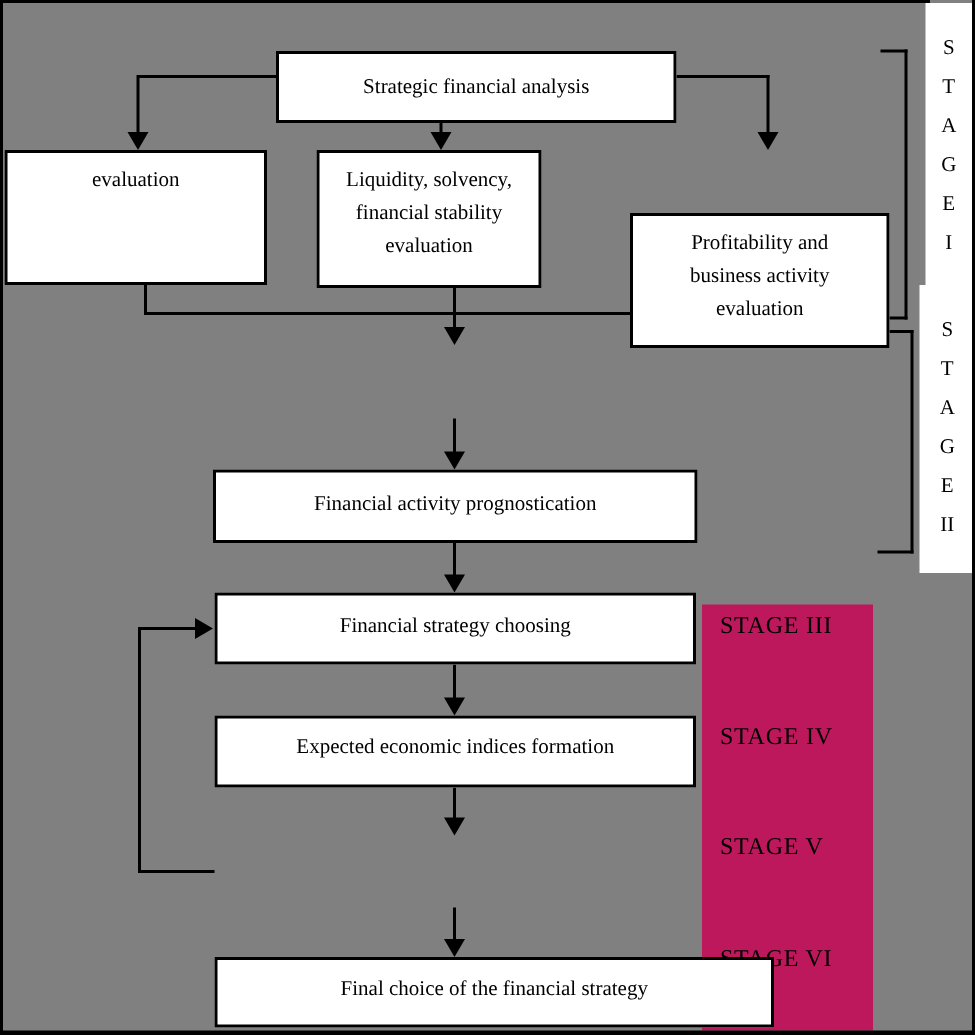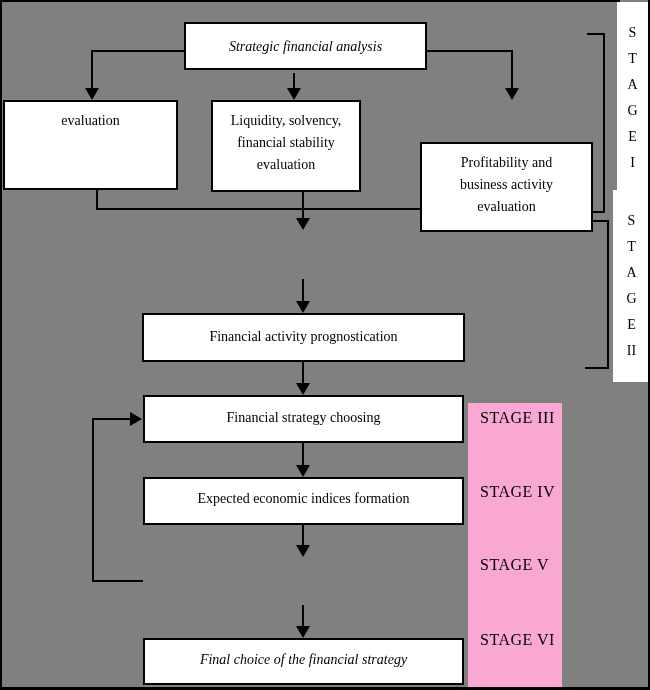--- a/index.html
+++ b/index.html
@@ -25,21 +25,21 @@
   .arrow-right{
     position:absolute;width:0;height:0;
     border-top:7px solid transparent;border-bottom:7px solid transparent;
     border-left:12px solid #000;
   }
   .strip{
     position:absolute;background:#fff;
     display:flex;flex-direction:column;align-items:center;justify-content:center;
     gap:10px;font-size:14px;line-height:16px;
   }
-  .stage-panel{position:absolute;background:#f9a8d4;}
+  .stage-panel{position:absolute;background:#be185d;padding-left:20px;}
   .stage-label{
     position:absolute;left:12px;font-size:16px;line-height:18px;letter-spacing:0.5px;
     white-space:nowrap;
   }
   .borderbar{position:absolute;background:#000;}
 </style>
 </head>
 <body>
 
 <div class="canvas">
@@ -106,21 +106,21 @@
   <div class="arrow-down" style="left:296px;top:545px;"></div>
 
   <div class="line" style="left:302px;top:605px;width:2px;height:22px;"></div>
   <div class="arrow-down" style="left:296px;top:626px;"></div>
 
   <div class="line" style="left:92px;top:580px;width:51px;height:2px;"></div>
   <div class="line" style="left:92px;top:418px;width:2px;height:164px;"></div>
   <div class="line" style="left:92px;top:418px;width:39px;height:2px;"></div>
   <div class="arrow-right" style="left:130px;top:412px;"></div>
 
-  <div class="node center" style="left:184px;top:22px;width:243px;height:48px;font-style:italic;">
+  <div class="node center" style="left:184px;top:34px;width:267px;height:48px;">
     <span>Strategic financial analysis</span>
   </div>
 
   <div class="node topalign" style="left:3px;top:100px;width:175px;height:90px;line-height:22px;">
     <span class="bline">evaluation</span>
   </div>
 
   <div class="node topalign" style="left:211px;top:100px;width:150px;height:92px;line-height:22px;text-align:center;">
     <span class="bline">Liquidity, solvency,</span>
     <span class="bline">financial stability</span>
@@ -140,21 +140,21 @@
 
   <div class="node" style="left:143px;top:395px;width:321px;height:48px;padding-top:10px;">
     <span>Financial strategy choosing</span>
   </div>
 
   <div class="node" style="left:143px;top:477px;width:321px;height:48px;padding-top:9px;">
     <span>Expected economic indices formation</span>
   </div>
 
 
-  <div class="node" style="left:143px;top:638px;width:321px;height:47px;padding-top:9px;font-style:italic;">
+  <div class="node" style="left:143px;top:638px;width:373px;height:47px;padding-top:9px;">
     <span>Final choice of the financial strategy</span>
   </div>
 
   <div class="borderbar" style="left:0;top:0;width:620px;height:2px;"></div>
   <div class="borderbar" style="left:0;top:0;width:2px;height:690px;"></div>
   <div class="borderbar" style="left:648px;top:0;width:2px;height:690px;"></div>
   <div class="borderbar" style="left:0;top:687px;width:650px;height:3px;"></div>
 
 </div>
 

